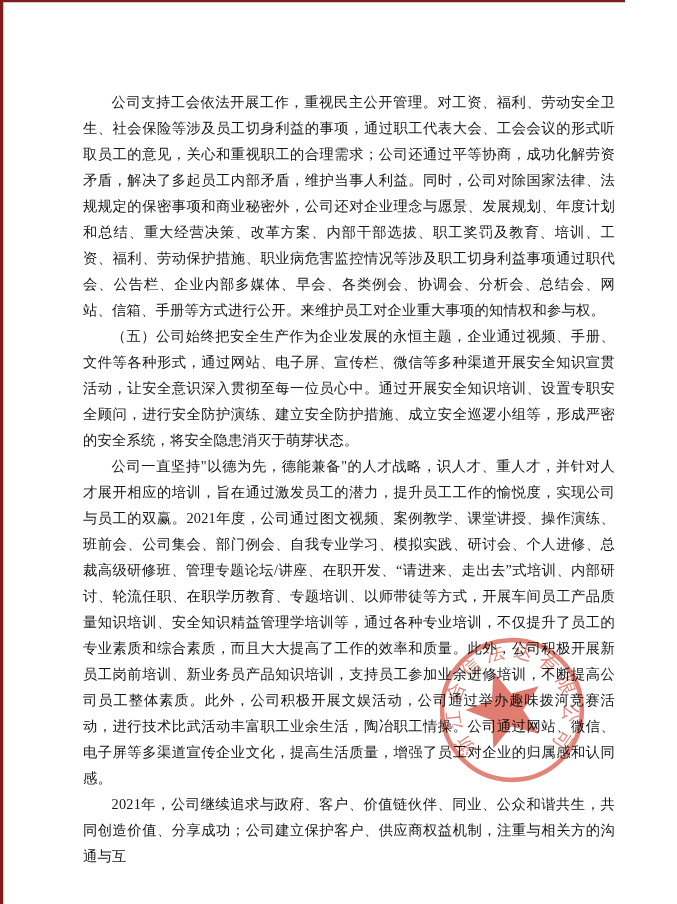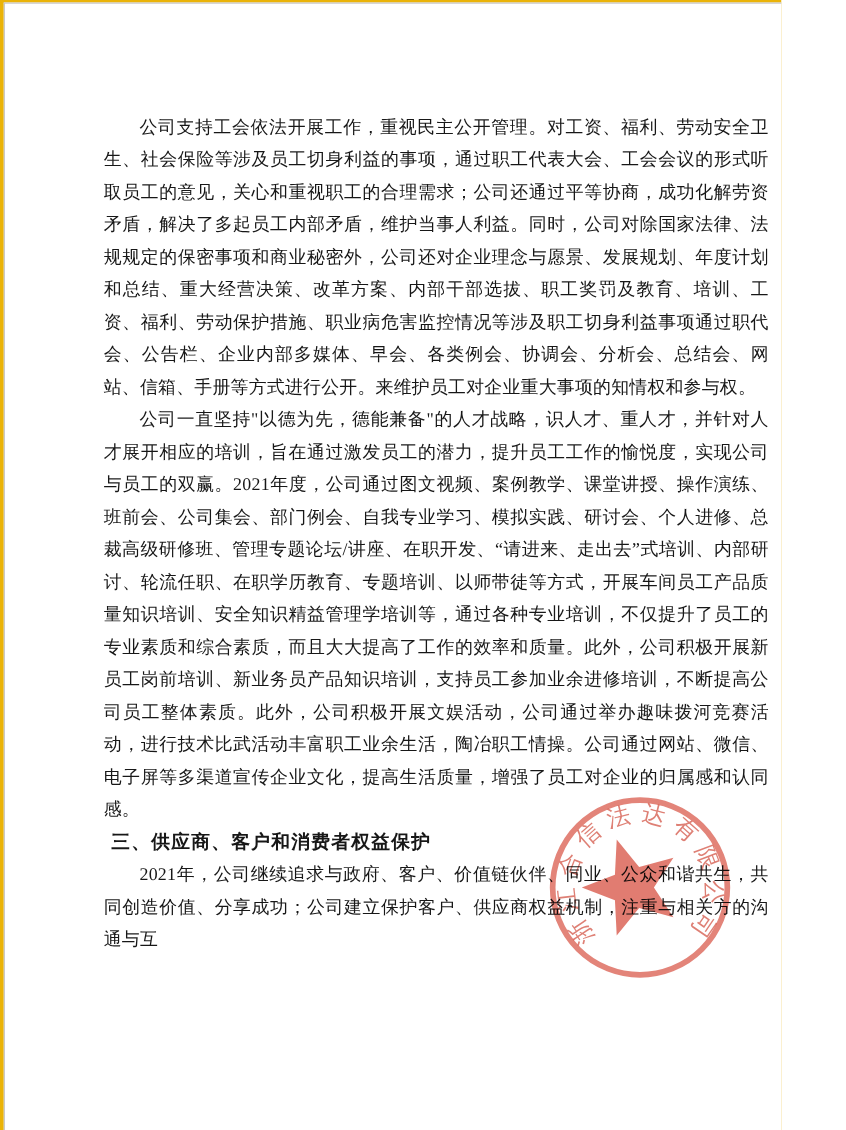--- a/index.html
+++ b/index.html
@@ -1,19 +1,19 @@
 <!DOCTYPE html>
 <html><head>
 <meta charset="utf-8">
 <style>
   html,body{margin:0;padding:0;}
   .viewport{
     position:relative;
     width:625px;height:904px;
-    background:#eab308;
+    background:#7f1d1d;
     overflow:hidden;
     font-family:"Liberation Serif","DejaVu Serif",serif;
   }
   .page{
     position:absolute;
     left:3px;top:2px;
     width:654px;height:902px;
     background:#ffffff;
     border:1px solid #c9c9c9;
     border-bottom:none;
@@ -52,22 +52,22 @@
   }
 </style>
 </head>
 <body>
 
 <div class="viewport">
   <div class="page">
 
     <div class="content">
       <p>公司支持工会依法开展工作，重视民主公开管理。对工资、福利、劳动安全卫生、社会保险等涉及员工切身利益的事项，通过职工代表大会、工会会议的形式听取员工的意见，关心和重视职工的合理需求；公司还通过平等协商，成功化解劳资矛盾，解决了多起员工内部矛盾，维护当事人利益。同时，公司对除国家法律、法规规定的保密事项和商业秘密外，公司还对企业理念与愿景、发展规划、年度计划和总结、重大经营决策、改革方案、内部干部选拔、职工奖罚及教育、培训、工资、福利、劳动保护措施、职业病危害监控情况等涉及职工切身利益事项通过职代会、公告栏、企业内部多媒体、早会、各类例会、协调会、分析会、总结会、网站、信箱、手册等方式进行公开。来维护员工对企业重大事项的知情权和参与权。</p>
+      <p>（五）公司始终把安全生产作为企业发展的永恒主题，企业通过视频、手册、文件等各种形式，通过网站、电子屏、宣传栏、微信等多种渠道开展安全知识宣贯活动，让安全意识深入贯彻至每一位员心中。通过开展安全知识培训、设置专职安全顾问，进行安全防护演练、建立安全防护措施、成立安全巡逻小组等，形成严密的安全系统，将安全隐患消灭于萌芽状态。</p>
       <p>公司一直坚持"以德为先，德能兼备"的人才战略，识人才、重人才，并针对人才展开相应的培训，旨在通过激发员工的潜力，提升员工工作的愉悦度，实现公司与员工的双赢。2021年度，公司通过图文视频、案例教学、课堂讲授、操作演练、班前会、公司集会、部门例会、自我专业学习、模拟实践、研讨会、个人进修、总裁高级研修班、管理专题论坛/讲座、在职开发、“请进来、走出去”式培训、内部研讨、轮流任职、在职学历教育、专题培训、以师带徒等方式，开展车间员工产品质量知识培训、安全知识精益管理学培训等，通过各种专业培训，不仅提升了员工的专业素质和综合素质，而且大大提高了工作的效率和质量。此外，公司积极开展新员工岗前培训、新业务员产品知识培训，支持员工参加业余进修培训，不断提高公司员工整体素质。此外，公司积极开展文娱活动，公司通过举办趣味拨河竞赛活动，进行技术比武活动丰富职工业余生活，陶冶职工情操。公司通过网站、微信、电子屏等多渠道宣传企业文化，提高生活质量，增强了员工对企业的归属感和认同感。</p>
-      <p class="section-heading">三、供应商、客户和消费者权益保护</p>
       <p>2021年，公司继续追求与政府、客户、价值链伙伴、同业、公众和谐共生，共同创造价值、分享成功；公司建立保护客户、供应商权益机制，注重与相关方的沟通与互</p>
     </div>
 
     <svg class="seal" viewBox="0 0 160 160" aria-hidden="true">
 
       <circle cx="80" cy="80" r="69" fill="none" stroke="#d5493a" stroke-width="4.5" opacity="0.8"></circle>
 
       <polygon points="67.6,42 85.3,63.8 112.4,56.5 97,80 112.4,103.5 85.3,96.2 67.6,118 66.2,90 40,80 66.2,70" fill="#d5493a" opacity="0.85" transform="translate(-6,0)"></polygon>
 
       <defs>

